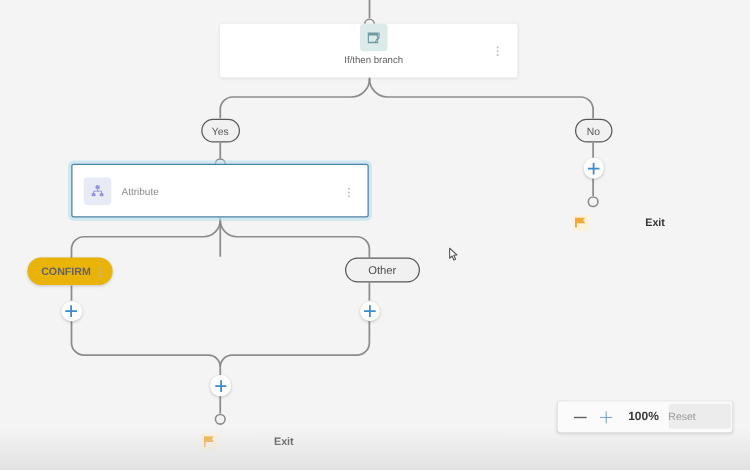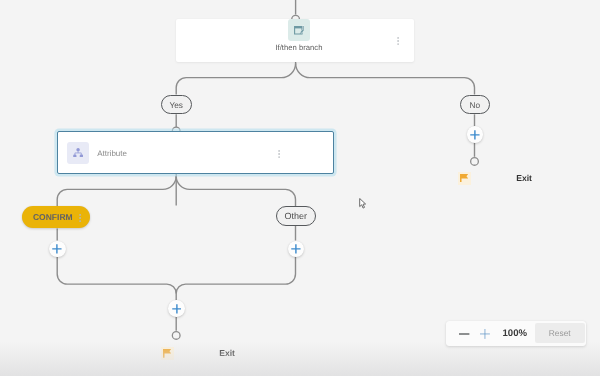--- a/index.html
+++ b/index.html
@@ -41,21 +41,21 @@
   .exit-flag{flex:0 0 auto;background:#fbf1dd;display:flex;
         align-items:center;justify-content:center;}
   .exit-label{font-size:8.6px;font-weight:bold;color:#333333;padding-left:39px;}
 
   
   #zoombar{position:absolute;background:#fbfbfb;
         border-radius:3px;box-shadow:0 1px 3px rgba(0,0,0,.13),0 0 1px rgba(0,0,0,.08);}
   .zb-btn{display:flex;align-items:center;justify-content:center;cursor:pointer;}
   #zoom-level{font-size:9.6px;color:#3a3a3a;font-weight:bold;text-align:center;}
   #reset-btn{background:#ececec;padding-top:0.5px;box-sizing:border-box;border-radius:2px;display:flex;align-items:center;
-        justify-content:center;font-size:8.4px;color:#9a9a9a;}
+        justify-content:flex-start;font-size:8.4px;color:#9a9a9a;}
 
   
   #bottomshade{position:absolute;left:0;right:0;bottom:0;height:34px;
         background:linear-gradient(to bottom,rgba(226,226,227,0) 0%,rgba(226,226,227,.55) 55%,rgba(226,226,227,1) 100%);
         pointer-events:none;}
 </style>
 </head>
 <body>
 
 <div id="canvas">
@@ -112,21 +112,21 @@
     </div>
     <div class="kebab" style="left:221.7px;top:17.8px;width:2.2px;height:8px;">
       <svg width="2.2" height="8" viewBox="0 0 22 80">
         <circle cx="11" cy="9" r="9" fill="#bfc3c7"></circle>
         <circle cx="11" cy="40" r="9" fill="#bfc3c7"></circle>
         <circle cx="11" cy="71" r="9" fill="#bfc3c7"></circle>
       </svg>
     </div>
   </div>
 
-  <div class="card selected" style="left:57px;top:131px;width:277px;height:43px;">
+  <div class="card selected" style="left:57px;top:131px;width:238px;height:43px;">
     <div class="card-icon" style="width:22px;height:22px;margin-left:9.2px;background:#e8eaf6;border-radius:3px;">
       <svg width="10.2" height="9.8" viewBox="0 0 20 19">
         <g fill="none" stroke="#9299d6" stroke-width="1.5">
           <path d="M10 6.3 v3.3 M3.8 12.4 v-2.8 h12.4 v2.8"></path>
         </g>
         <g fill="#9299d6">
           <circle cx="10" cy="3.4" r="3.4"></circle>
           <circle cx="3.6" cy="15.4" r="3.4"></circle>
           <circle cx="16.4" cy="15.4" r="3.4"></circle>
         </g>
@@ -157,21 +157,21 @@
     <div class="kebab" style="left:56.8px;top:8px;width:2.2px;height:8px;">
       <svg width="2.2" height="8" viewBox="0 0 22 80">
         <circle cx="11" cy="9" r="9" fill="#b2b7bd"></circle>
         <circle cx="11" cy="40" r="9" fill="#b2b7bd"></circle>
         <circle cx="11" cy="71" r="9" fill="#b2b7bd"></circle>
       </svg>
     </div>
   </div>
 
 
-  <div class="pill outline" style="left:275.8px;top:205.9px;width:40px;height:20.1px;">
+  <div class="pill outline" style="left:275.8px;top:205.9px;width:60px;height:20.1px;">
     <span class="pill-label" style="font-size:9px;color:#4e4e4e;">Other</span>
   </div>
 
   <div class="plusbtn" style="left:466.5px;top:126.4px;width:16.5px;height:16.5px;">
     <svg width="9.8" height="9.8" viewBox="0 0 12 12">
       <path d="M6 0.3 V11.7 M0.3 6 H11.7" stroke="#3d8bcd" stroke-width="1.75"></path>
     </svg>
   </div>
   <div class="plusbtn" style="left:49.1px;top:240.5px;width:16.5px;height:16.5px;">
     <svg width="9.8" height="9.8" viewBox="0 0 12 12">

